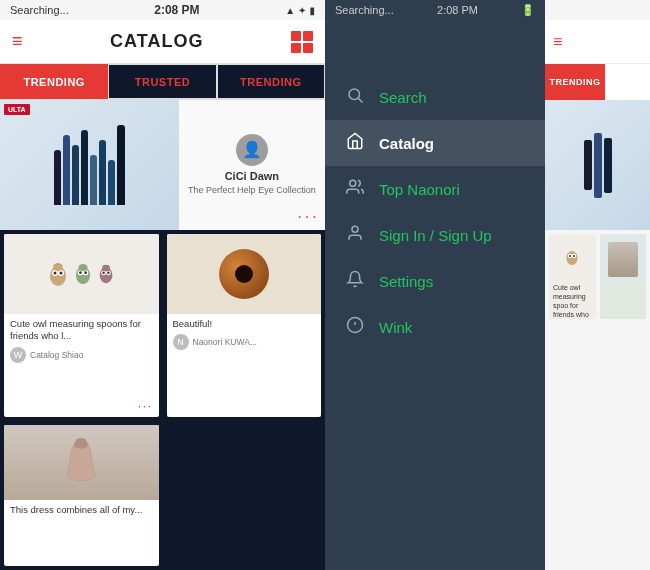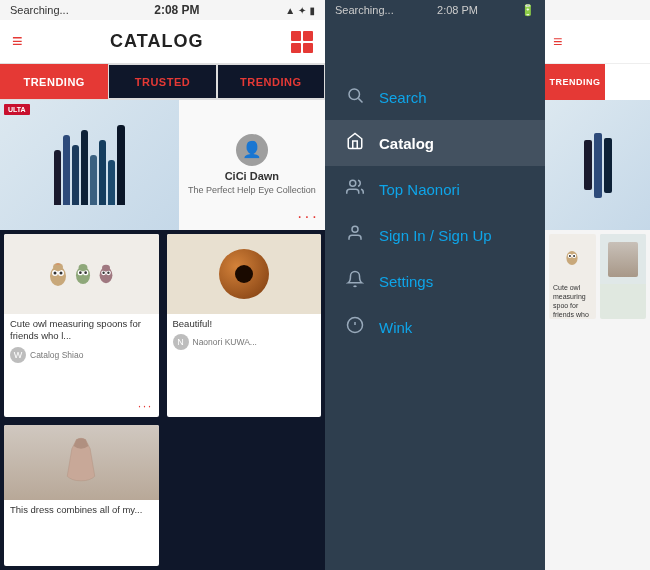--- a/index.html
+++ b/index.html
@@ -240,21 +240,21 @@
       background: rgba(255,255,255,0.1);
     }
     .drawer-item-icon {
       width: 20px;
       text-align: center;
       font-size: 16px;
       color: #9ab;
     }
     .drawer-item-label {
       font-size: 15px;
-      color: #0ea5e9;
+      color: #22c55e;
     }
     .drawer-item.active .drawer-item-label {
       color: #fff;
       font-weight: 600;
     }
 
     
     .app-peek {
       flex: 1;
       background: #f5f5f5;

